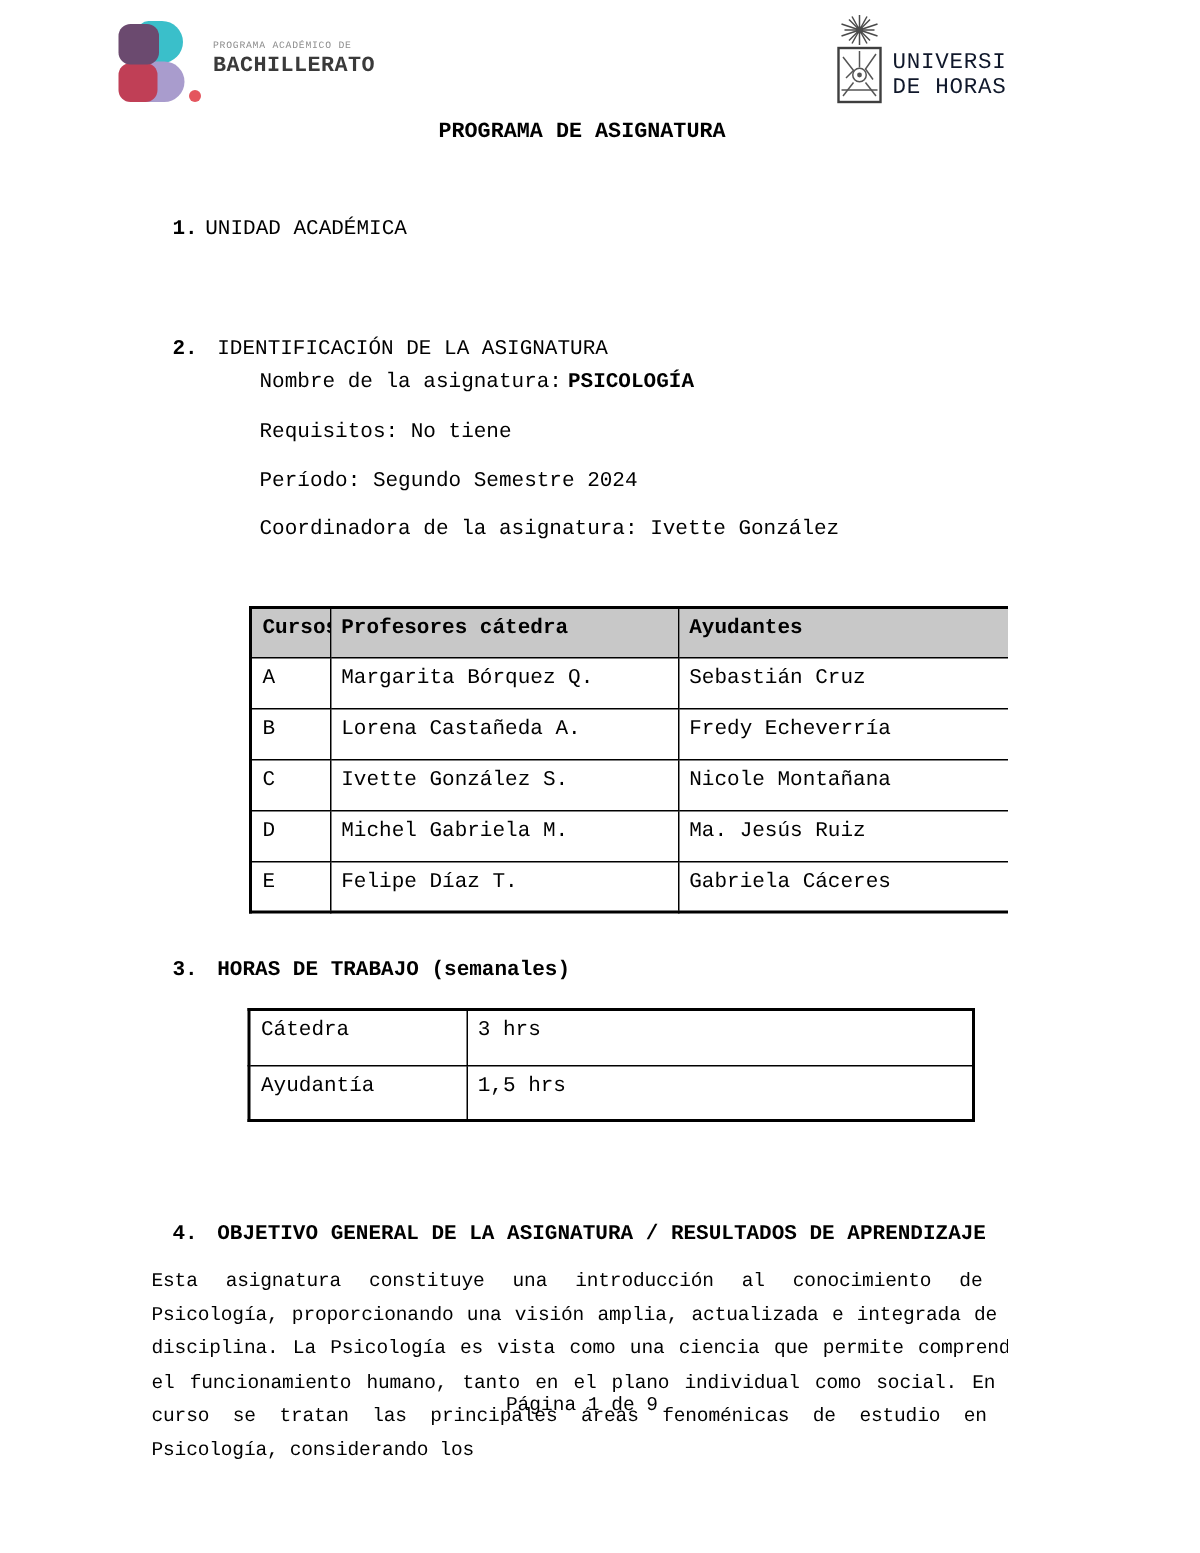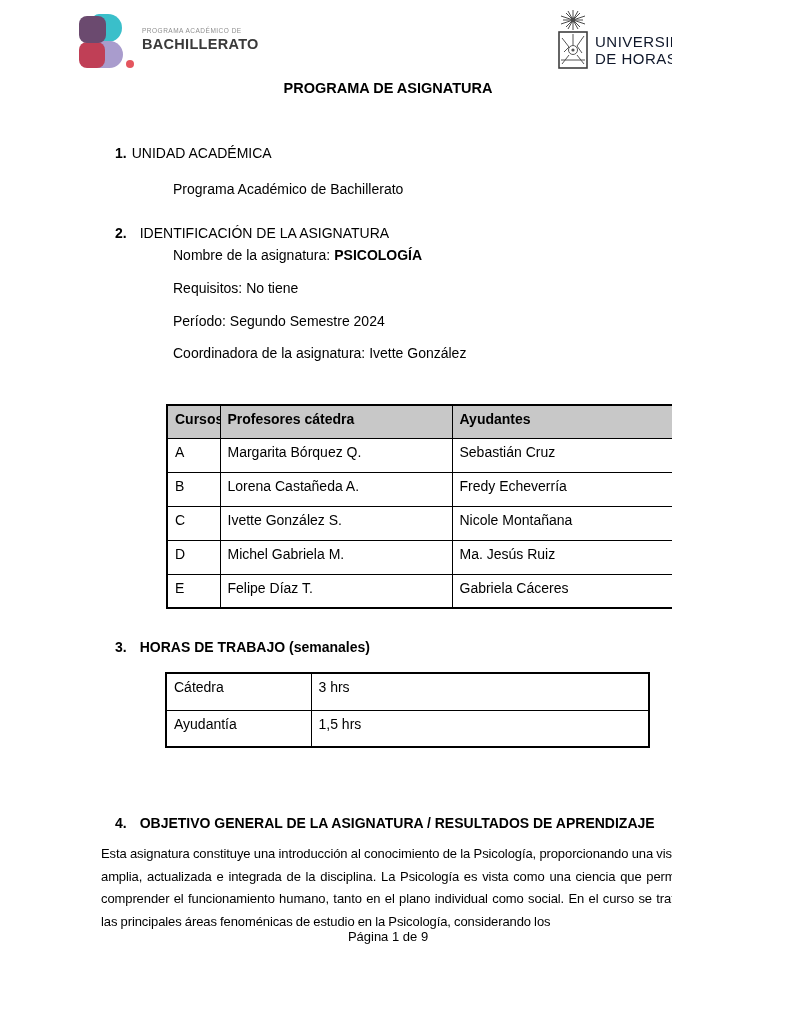--- a/index.html
+++ b/index.html
@@ -1,18 +1,18 @@
 <!DOCTYPE html>
 <html><head>
 <meta charset="utf-8">
 <style>
   html,body { margin:0; padding:0; background:#fff; }
   .page {
     position:relative; width:672px; height:1035px; background:#ffffff;
-    font-family:Liberation Sans, sans-serif; color:#000; overflow:hidden;
+    font-family:Liberation Mono, monospace; color:#000; overflow:hidden;
   }
 
   
   .logo-bach { position:absolute; left:79px; top:14px; display:flex; }
   .bmark { position:relative; width:54px; height:54px; flex:0 0 54px; }
   .bmark span { position:absolute; display:block; }
   .sq-teal   { left:13px; top:0;    width:30px; height:28px; background:#3abfca; border-radius:7px 14px 14px 7px; z-index:1; }
   .sq-plum   { left:0;    top:2px;  width:27px; height:27px; background:#6b4a6f; border-radius:8px; z-index:3; }
   .sq-lav    { left:10px; top:27px; width:34px; height:27px; background:#a99ccd; border-radius:7px 14px 14px 7px; z-index:1; }
   .sq-crim   { left:0;    top:28px; width:26px; height:26px; background:#c03f56; border-radius:8px; z-index:2; }
@@ -100,21 +100,20 @@
       <div>UNIVERSIDAD</div>
       <div>DE HORAS</div>
     </div>
   </div>
 
   <div class="doc-title">PROGRAMA DE ASIGNATURA</div>
 
   <div class="sec" style="left:115px; top:145px;">
     <span class="sec-num gap-sm">1.</span><span>UNIDAD ACADÉMICA</span>
   </div>
-  <div class="field" style="left:173px; top:181px;">Programa Académico de Bachillerato</div>
 
   <div class="sec" style="left:115px; top:208px;margin-top:17px;">
     <span class="sec-num gap-lg">2.</span><span>IDENTIFICACIÓN DE LA ASIGNATURA</span>
   </div>
   <div class="field" style="left:173px; top:247px;">
     <span>Nombre de la asignatura:</span><span class="val-bold">PSICOLOGÍA</span>
   </div>
   <div class="field" style="left:173px; top:280px;">Requisitos: No tiene</div>
   <div class="field" style="left:173px; top:313px;">Período: Segundo Semestre 2024</div>
   <div class="field" style="left:173px; top:345px;">Coordinadora de la asignatura: Ivette González</div>

